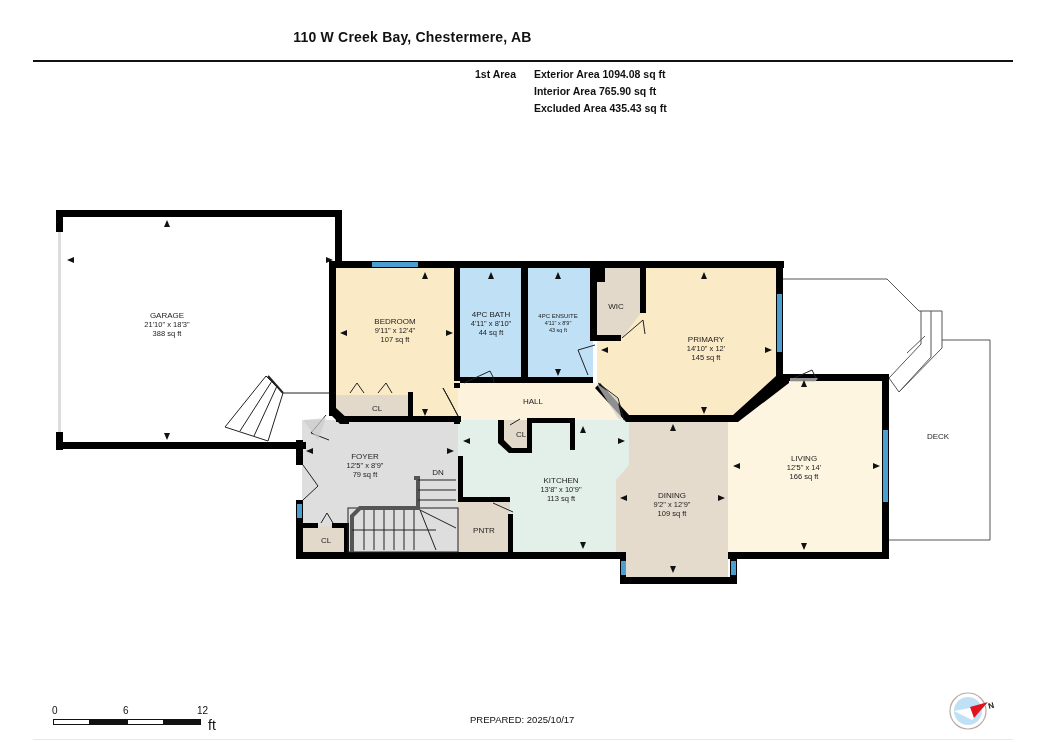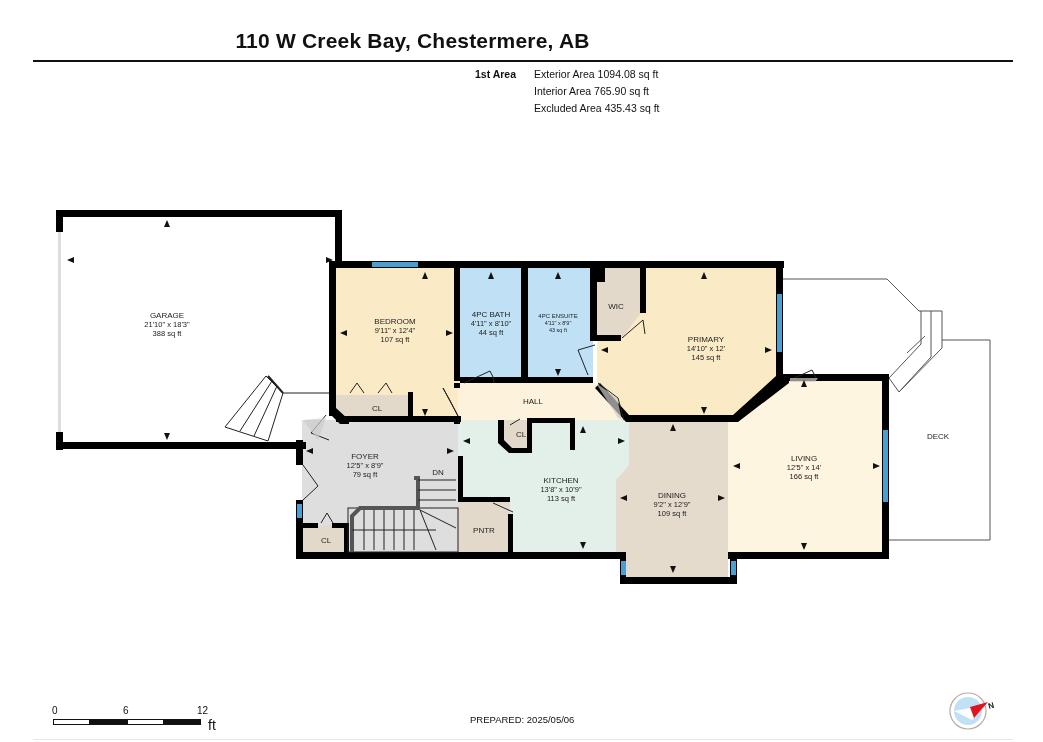--- a/index.html
+++ b/index.html
@@ -1,20 +1,20 @@
 <!DOCTYPE html>
 <html><head>
 <meta charset="utf-8">
 <style>
   html, body { margin:0; padding:0; background:#ffffff; }
   body { width:1043px; height:742px; position:relative; overflow:hidden; font-family:"Liberation Sans", sans-serif; color:#111; }
-  .title { position:absolute; left:0; width:825px; top:29px; text-align:center; font-weight:bold; font-size:21px; letter-spacing:0.2px; }
+  .title { position:absolute; left:0; width:825px; top:29px; text-align:center; font-weight:bold; font-size:14px; letter-spacing:0.2px; }
   .rule { position:absolute; left:33px; top:60px; width:980px; height:2px; background:#111; }
   .floor-label { position:absolute; left:475px; top:68px; font-weight:bold; font-size:10.5px; }
-  .area-line { position:absolute; left:534px; font-size:10.5px; }
+  .area-line { position:absolute; left:534px; font-size:10.5px;font-weight:bold; }
   svg.plan { position:absolute; left:0; top:0; }
   .rlabel { font-family:"Liberation Sans", sans-serif; font-size:7.5px; fill:#222; text-anchor:middle; }
   .rname { font-size:8px; }
   .scale { position:absolute; left:53px; top:706px; }
   .scale-num { position:absolute; top:-1px; font-size:10px; }
   .scale-bar { position:absolute; top:13px; height:6px; border:1px solid #111; box-sizing:border-box; }
   .scale-ft { position:absolute; left:155px; top:11px; font-size:14px; }
   .prepared { position:absolute; left:470px; top:714px; font-size:9.5px; }
   .bottom-rule { position:absolute; left:33px; top:739px; width:980px; height:1px; background:#e8e8e8; }
 </style>
@@ -261,14 +261,14 @@
   <span class="scale-num" style="left:-1px">0</span>
   <span class="scale-num" style="left:70px">6</span>
   <span class="scale-num" style="left:144px">12</span>
   <div class="scale-bar" style="left:0; width:37px; background:#fff"></div>
   <div class="scale-bar" style="left:37px; width:37px; background:#111"></div>
   <div class="scale-bar" style="left:74px; width:37px; background:#fff"></div>
   <div class="scale-bar" style="left:111px; width:37px; background:#111"></div>
   <span class="scale-ft">ft</span>
 </div>
 
-<div class="prepared">PREPARED: 2025/05/06</div>
+<div class="prepared">PREPARED: 2025/10/17</div>
 <div class="bottom-rule"></div>
 
 </body></html>

